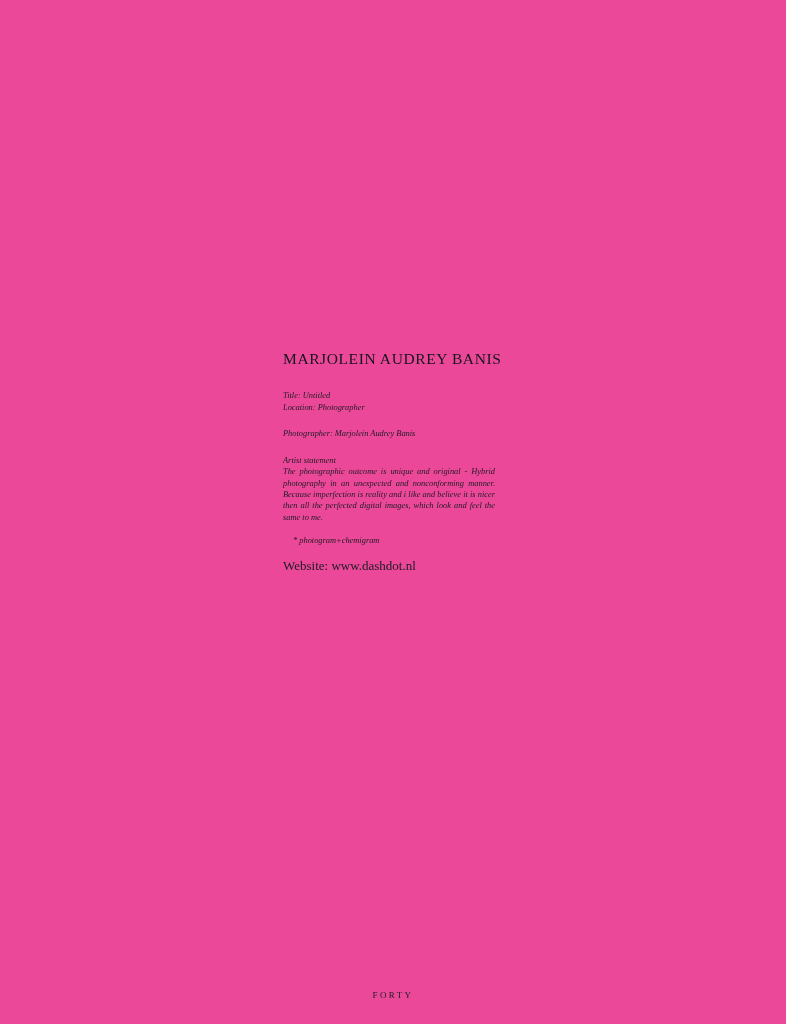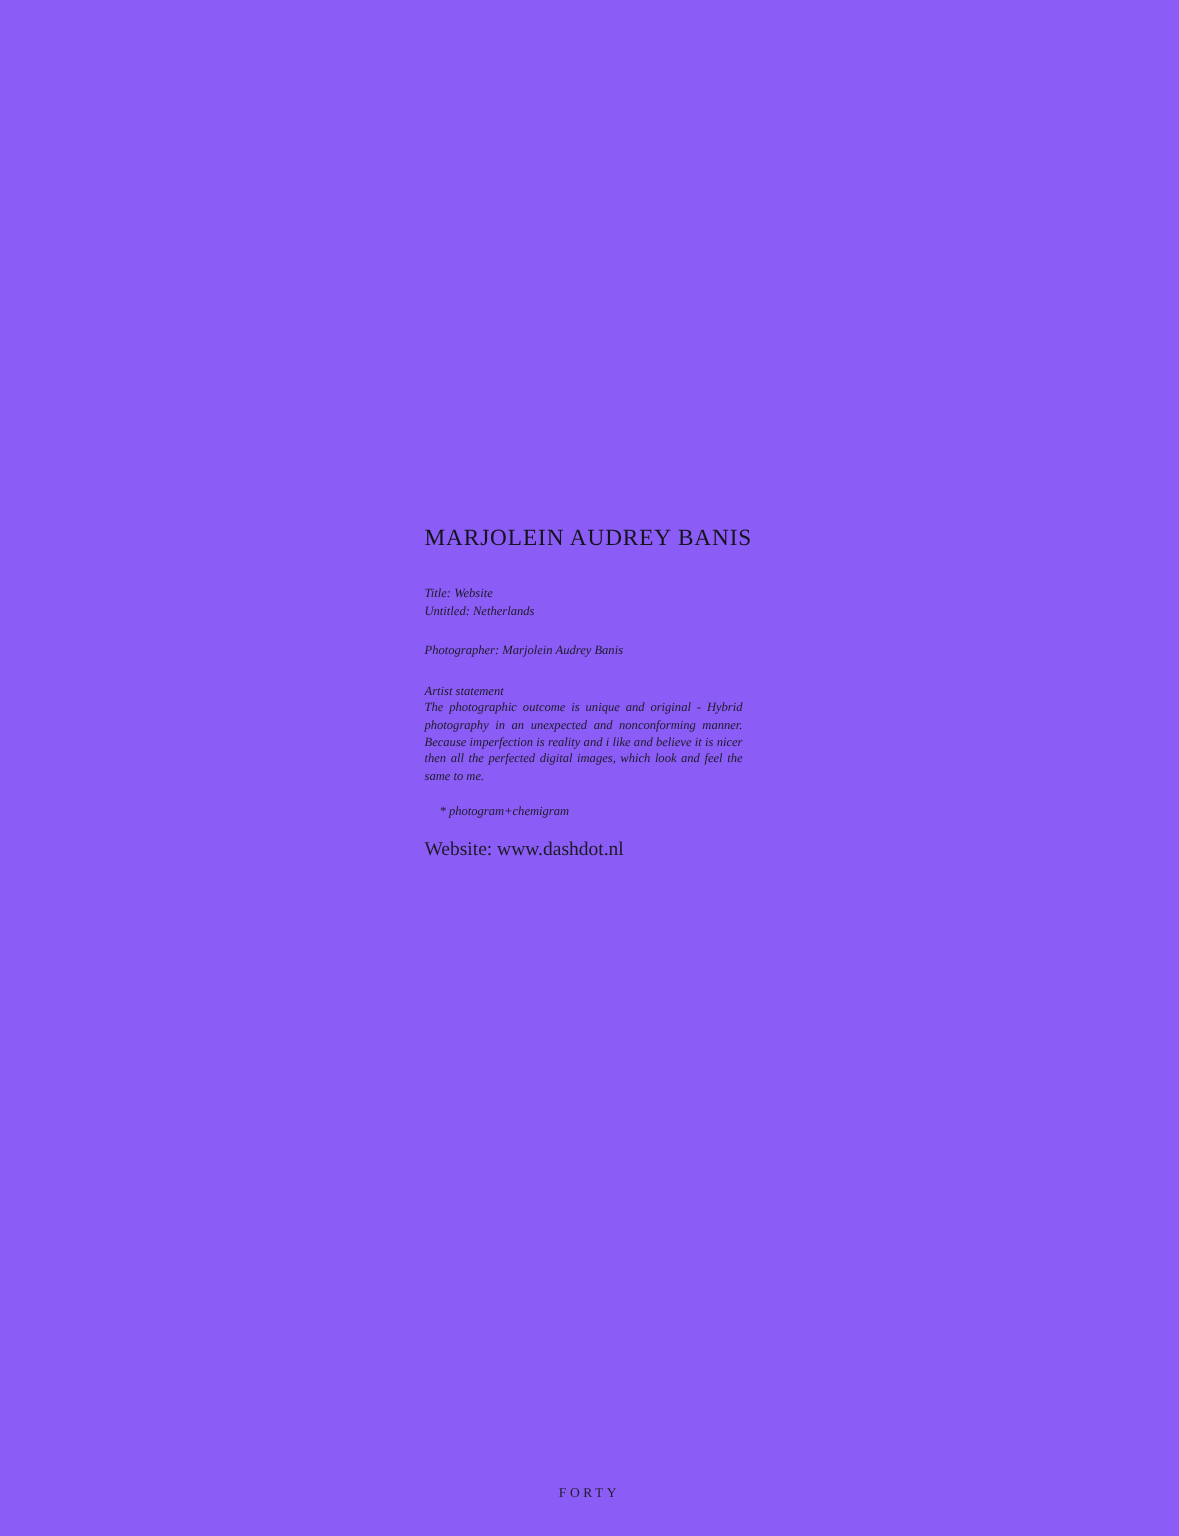--- a/index.html
+++ b/index.html
@@ -12,21 +12,21 @@
     height: 1024px;
     position: relative;
     font-family: "Liberation Serif", serif;
     color: #1b1b22;
     overflow: hidden;
   }
 
   .page {
     position: absolute;
     inset: 0;
-    background: #8b5cf6;
+    background: #ec4899;
   }
 
   .content {
     position: absolute;
     left: 283px;
     top: 350px;
     width: 212px;
   }
 
   .artist-name {
@@ -108,22 +108,22 @@
 </head>
 <body>
 
 <div class="page">
 
   <div class="content">
 
     <h1 class="artist-name">MARJOLEIN AUDREY BANIS</h1>
 
     <div class="meta-block">
-      <span class="meta-line">Title: Website</span>
-      <span class="meta-line">Untitled: Netherlands</span>
+      <span class="meta-line">Title: Untitled</span>
+      <span class="meta-line">Location: Photographer</span>
     </div>
 
     <div class="photographer-line">Photographer: Marjolein Audrey Banis</div>
 
     <div class="statement-label">Artist statement</div>
 
 
     <p class="para tight">The photographic outcome is unique and original - Hybrid photography in an unexpected and nonconforming manner. Because imperfection is reality and i like and believe it is nicer then all the perfected digital images, which look and feel the same to me.</p>
 
     <div class="notes">

